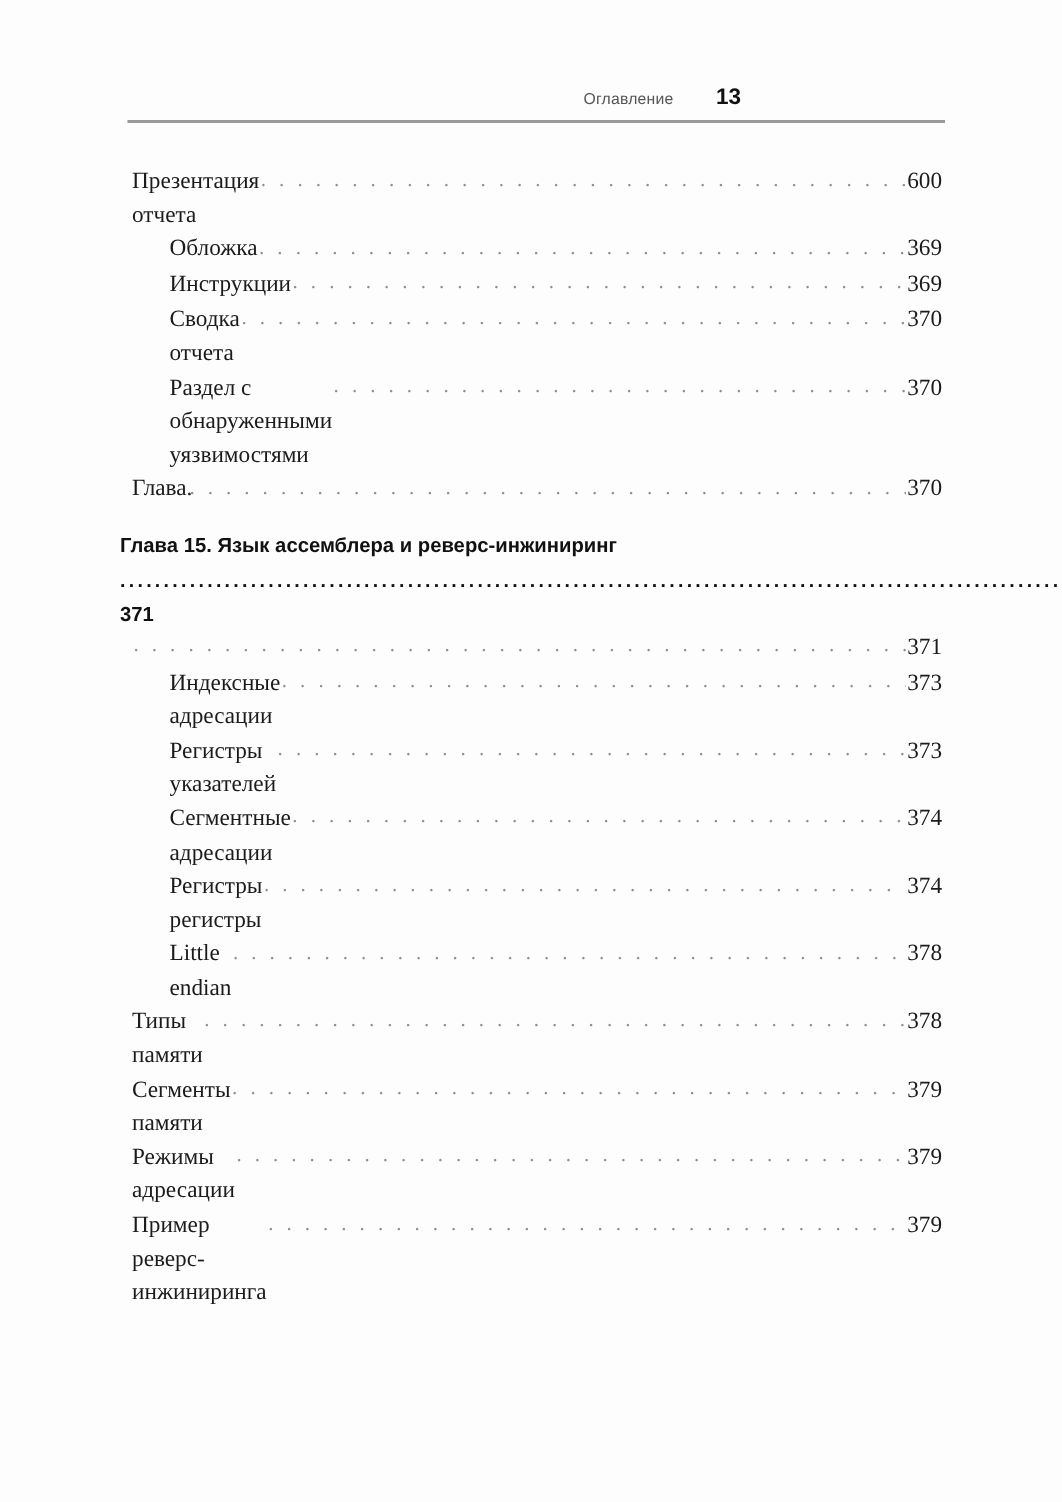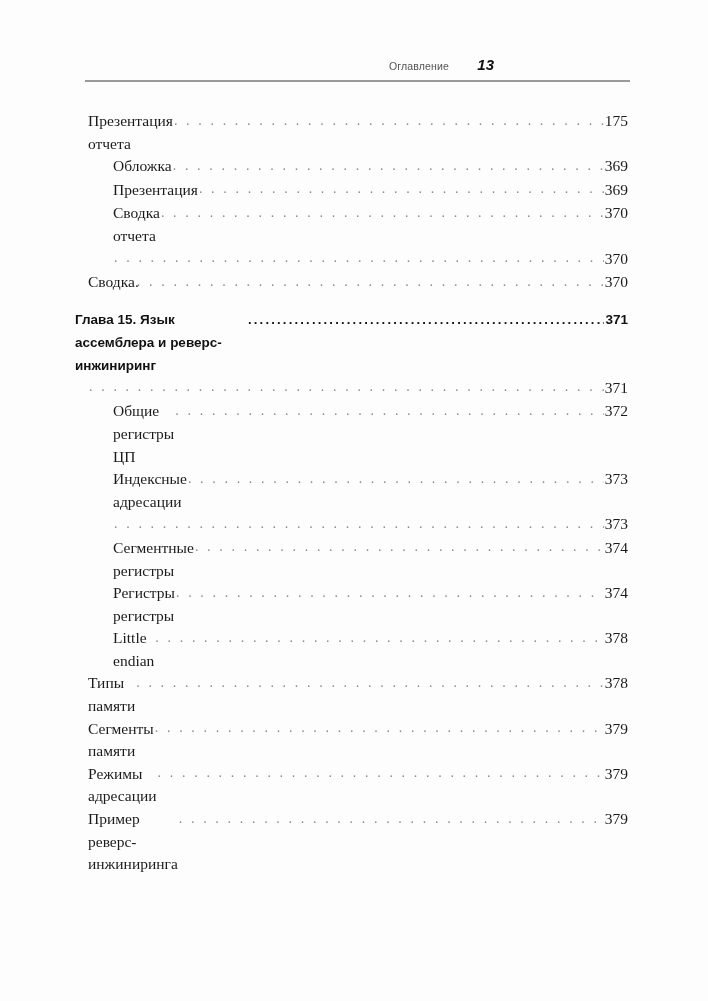--- a/index.html
+++ b/index.html
@@ -40,21 +40,20 @@
     letter-spacing: 0.15px;
   }
   .running-head .rh-folio {
     font-family: "Liberation Sans", "DejaVu Sans", sans-serif;
     font-size: 15px;
     font-weight: bold;
     color: #111;
     margin-left: 25px;
     min-width: 20px;
     text-align: right;
-    font-style: italic;
   }
   .head-rule {
     position: absolute;
     left: 85px;
     width: 545px;
     top: 80px;
     height: 2px;
     background: #9a9a9c;
   }
 
@@ -96,20 +95,21 @@
 
   
   .lvl-chapter {
     font-family: "Liberation Sans", "DejaVu Sans", sans-serif;
     font-weight: bold;
     font-size: 13.5px;
     color: #111;
     margin-top: 13px;
     line-height: 23px;
     padding-left: 0px;
+    flex-direction: column;
   }
   .lvl-chapter .leader {
     font-size: 13px;
     color: #111;
     letter-spacing: -0.6px;
     margin-left: 5px;
   }
   .lvl-chapter .leader::after {
     content: ".........................................................................................................................";
     letter-spacing: 2.2px;
@@ -156,71 +156,68 @@
   <div class="running-head">
     <span class="rh-title">Оглавление</span>
     <span class="rh-folio">13</span>
   </div>
   <div class="head-rule"></div>
 
   <div class="toc" id="toc-list">
       <div class="toc-entry lvl-1">
         <span class="entry-title">Презентация отчета</span>
         <span class="leader"></span>
-        <span class="page-num">175</span>
+        <span class="page-num">600</span>
       </div>
       <div class="toc-entry lvl-2">
         <span class="entry-title">Обложка</span>
         <span class="leader"></span>
         <span class="page-num">369</span>
       </div>
       <div class="toc-entry lvl-2">
-        <span class="entry-title">Презентация</span>
+        <span class="entry-title">Инструкции</span>
         <span class="leader"></span>
         <span class="page-num">369</span>
       </div>
       <div class="toc-entry lvl-2">
         <span class="entry-title">Сводка отчета</span>
         <span class="leader"></span>
         <span class="page-num">370</span>
       </div>
       <div class="toc-entry lvl-2">
+        <span class="entry-title">Раздел с обнаруженными уязвимостями</span>
         <span class="leader"></span>
         <span class="page-num">370</span>
       </div>
       <div class="toc-entry lvl-1 tight">
-        <span class="entry-title">Сводка.</span>
+        <span class="entry-title">Глава.</span>
         <span class="leader"></span>
         <span class="page-num">370</span>
       </div>
       <div class="toc-entry lvl-chapter">
         <span class="entry-title">Глава 15. Язык ассемблера и реверс-инжиниринг</span>
         <span class="leader"></span>
         <span class="page-num">371</span>
       </div>
       <div class="toc-entry lvl-1">
         <span class="leader"></span>
         <span class="page-num">371</span>
       </div>
       <div class="toc-entry lvl-2">
-        <span class="entry-title">Общие регистры ЦП</span>
-        <span class="leader"></span>
-        <span class="page-num">372</span>
-      </div>
-      <div class="toc-entry lvl-2">
         <span class="entry-title">Индексные адресации</span>
         <span class="leader"></span>
         <span class="page-num">373</span>
       </div>
       <div class="toc-entry lvl-2">
+        <span class="entry-title">Регистры указателей</span>
         <span class="leader"></span>
         <span class="page-num">373</span>
       </div>
       <div class="toc-entry lvl-2">
-        <span class="entry-title">Сегментные регистры</span>
+        <span class="entry-title">Сегментные адресации</span>
         <span class="leader"></span>
         <span class="page-num">374</span>
       </div>
       <div class="toc-entry lvl-2">
         <span class="entry-title">Регистры регистры</span>
         <span class="leader"></span>
         <span class="page-num">374</span>
       </div>
       <div class="toc-entry lvl-2">
         <span class="entry-title">Little endian</span>

